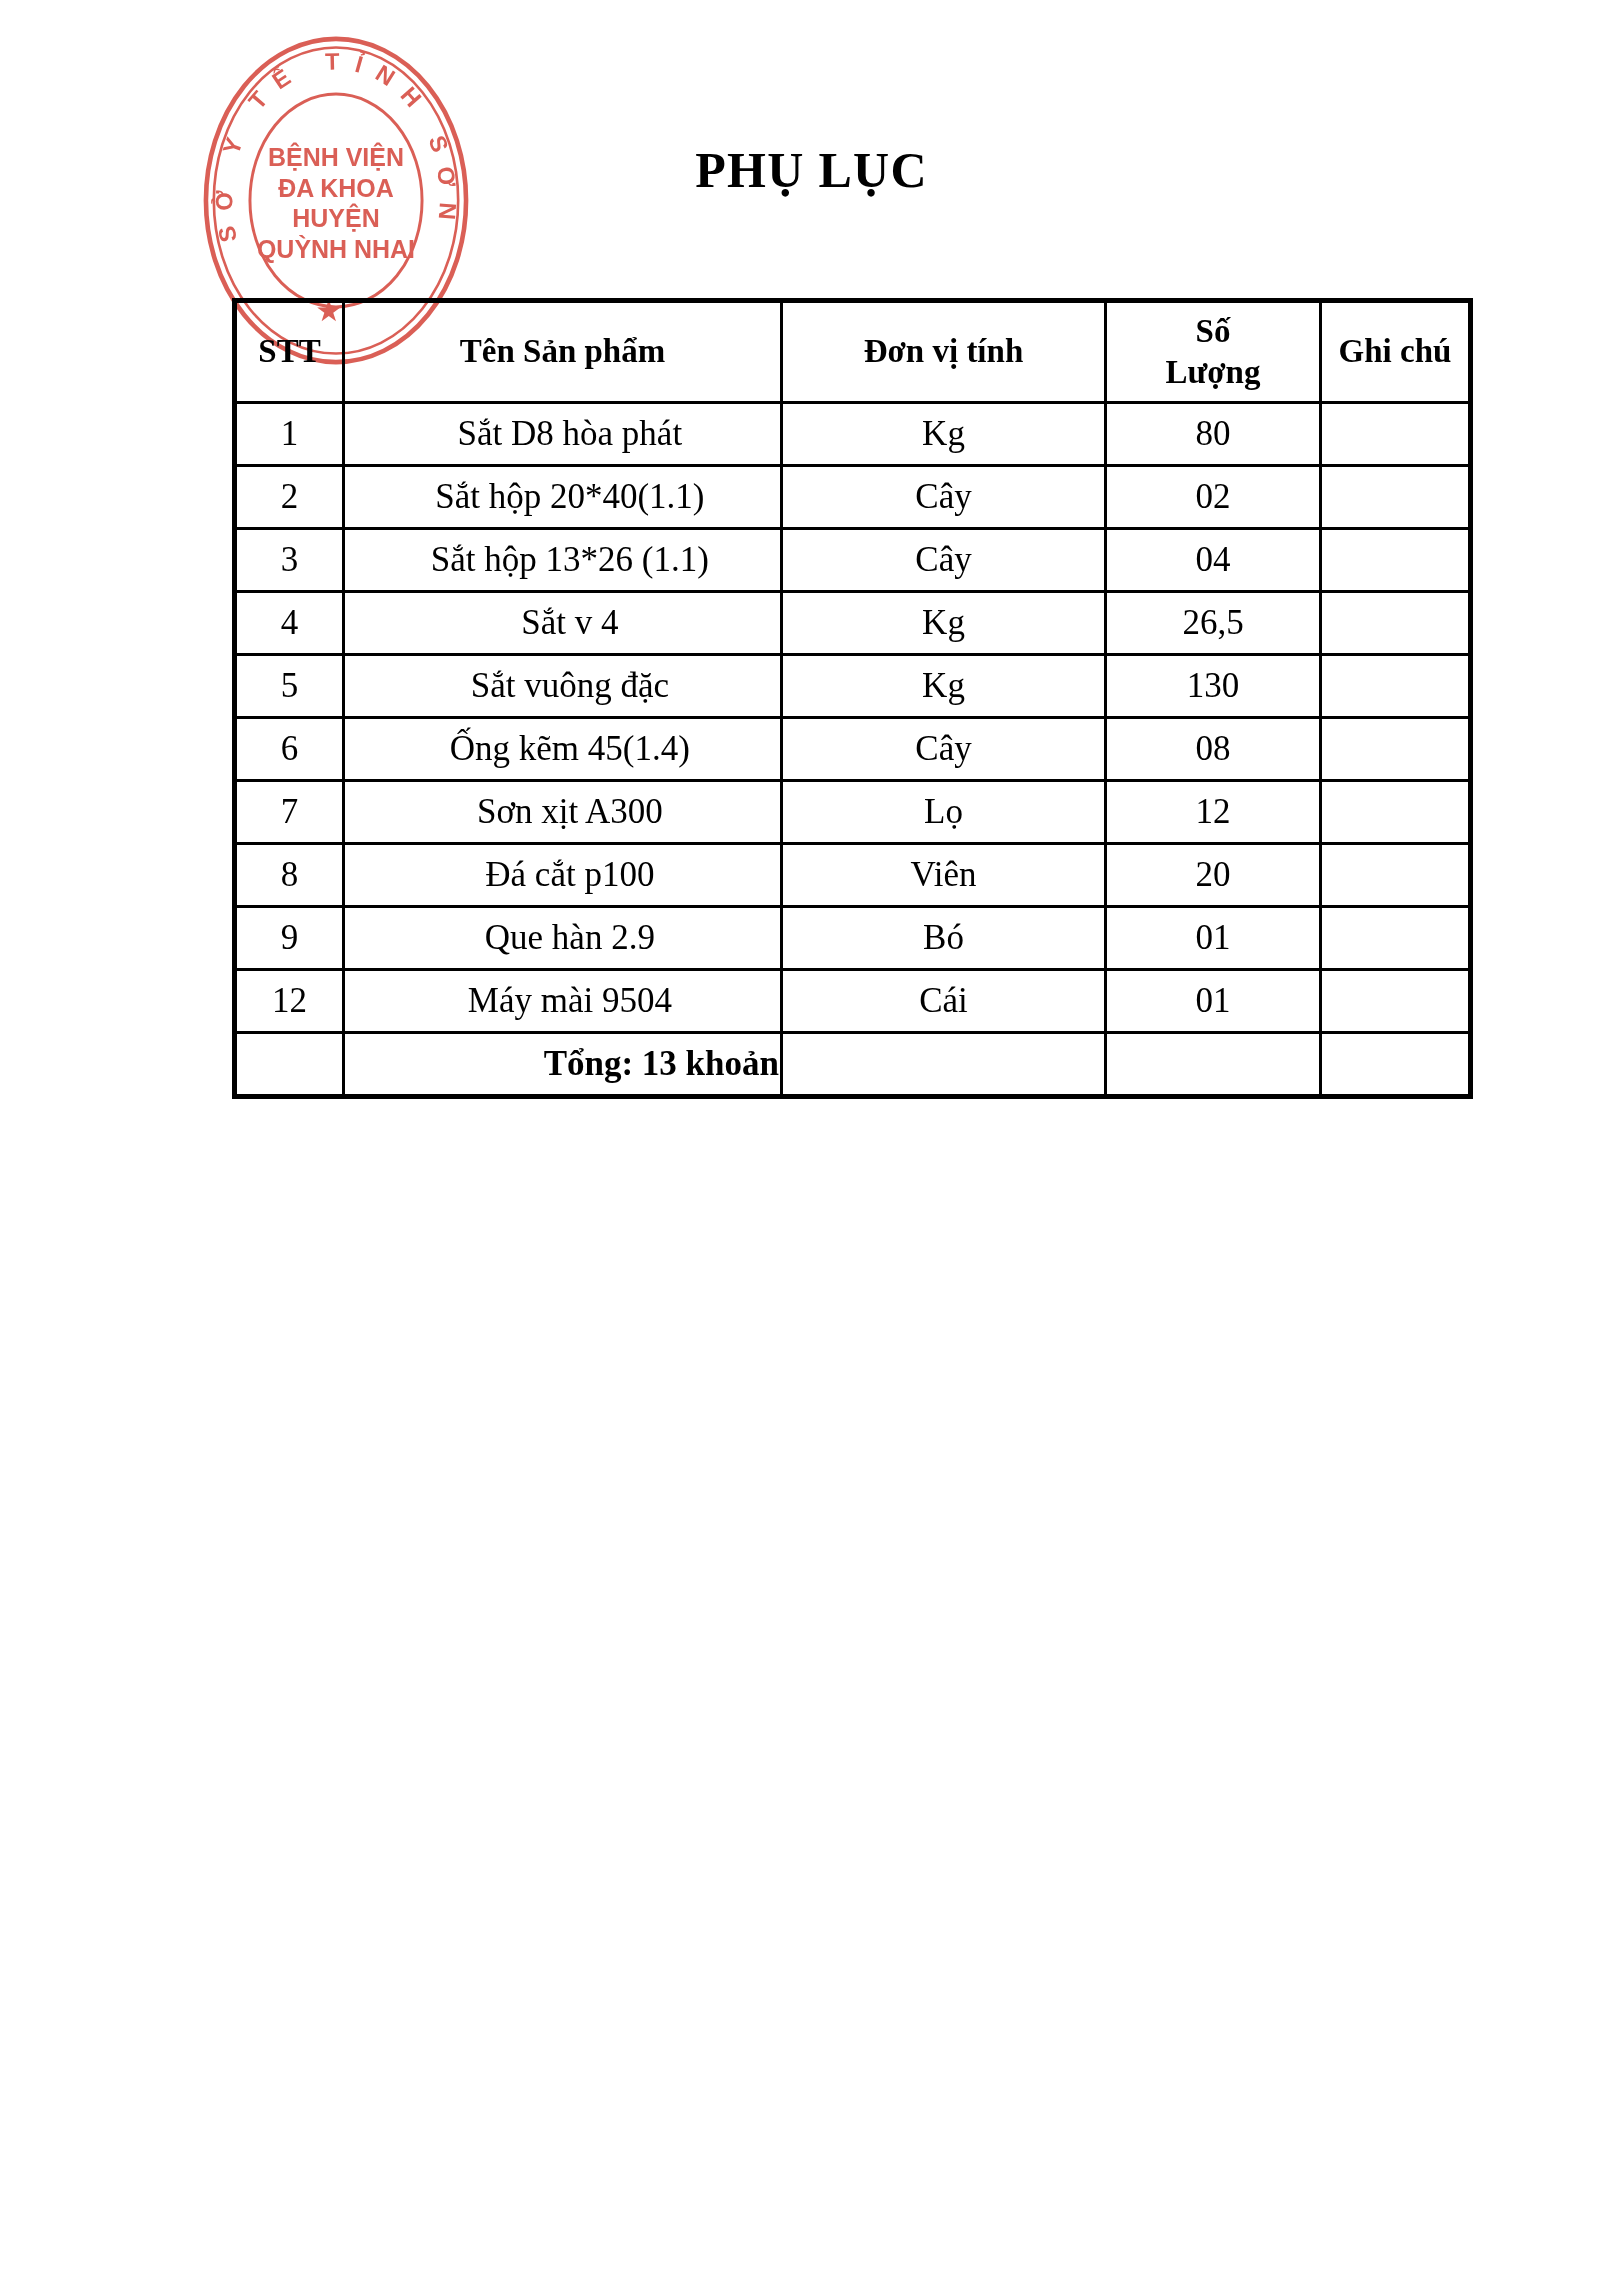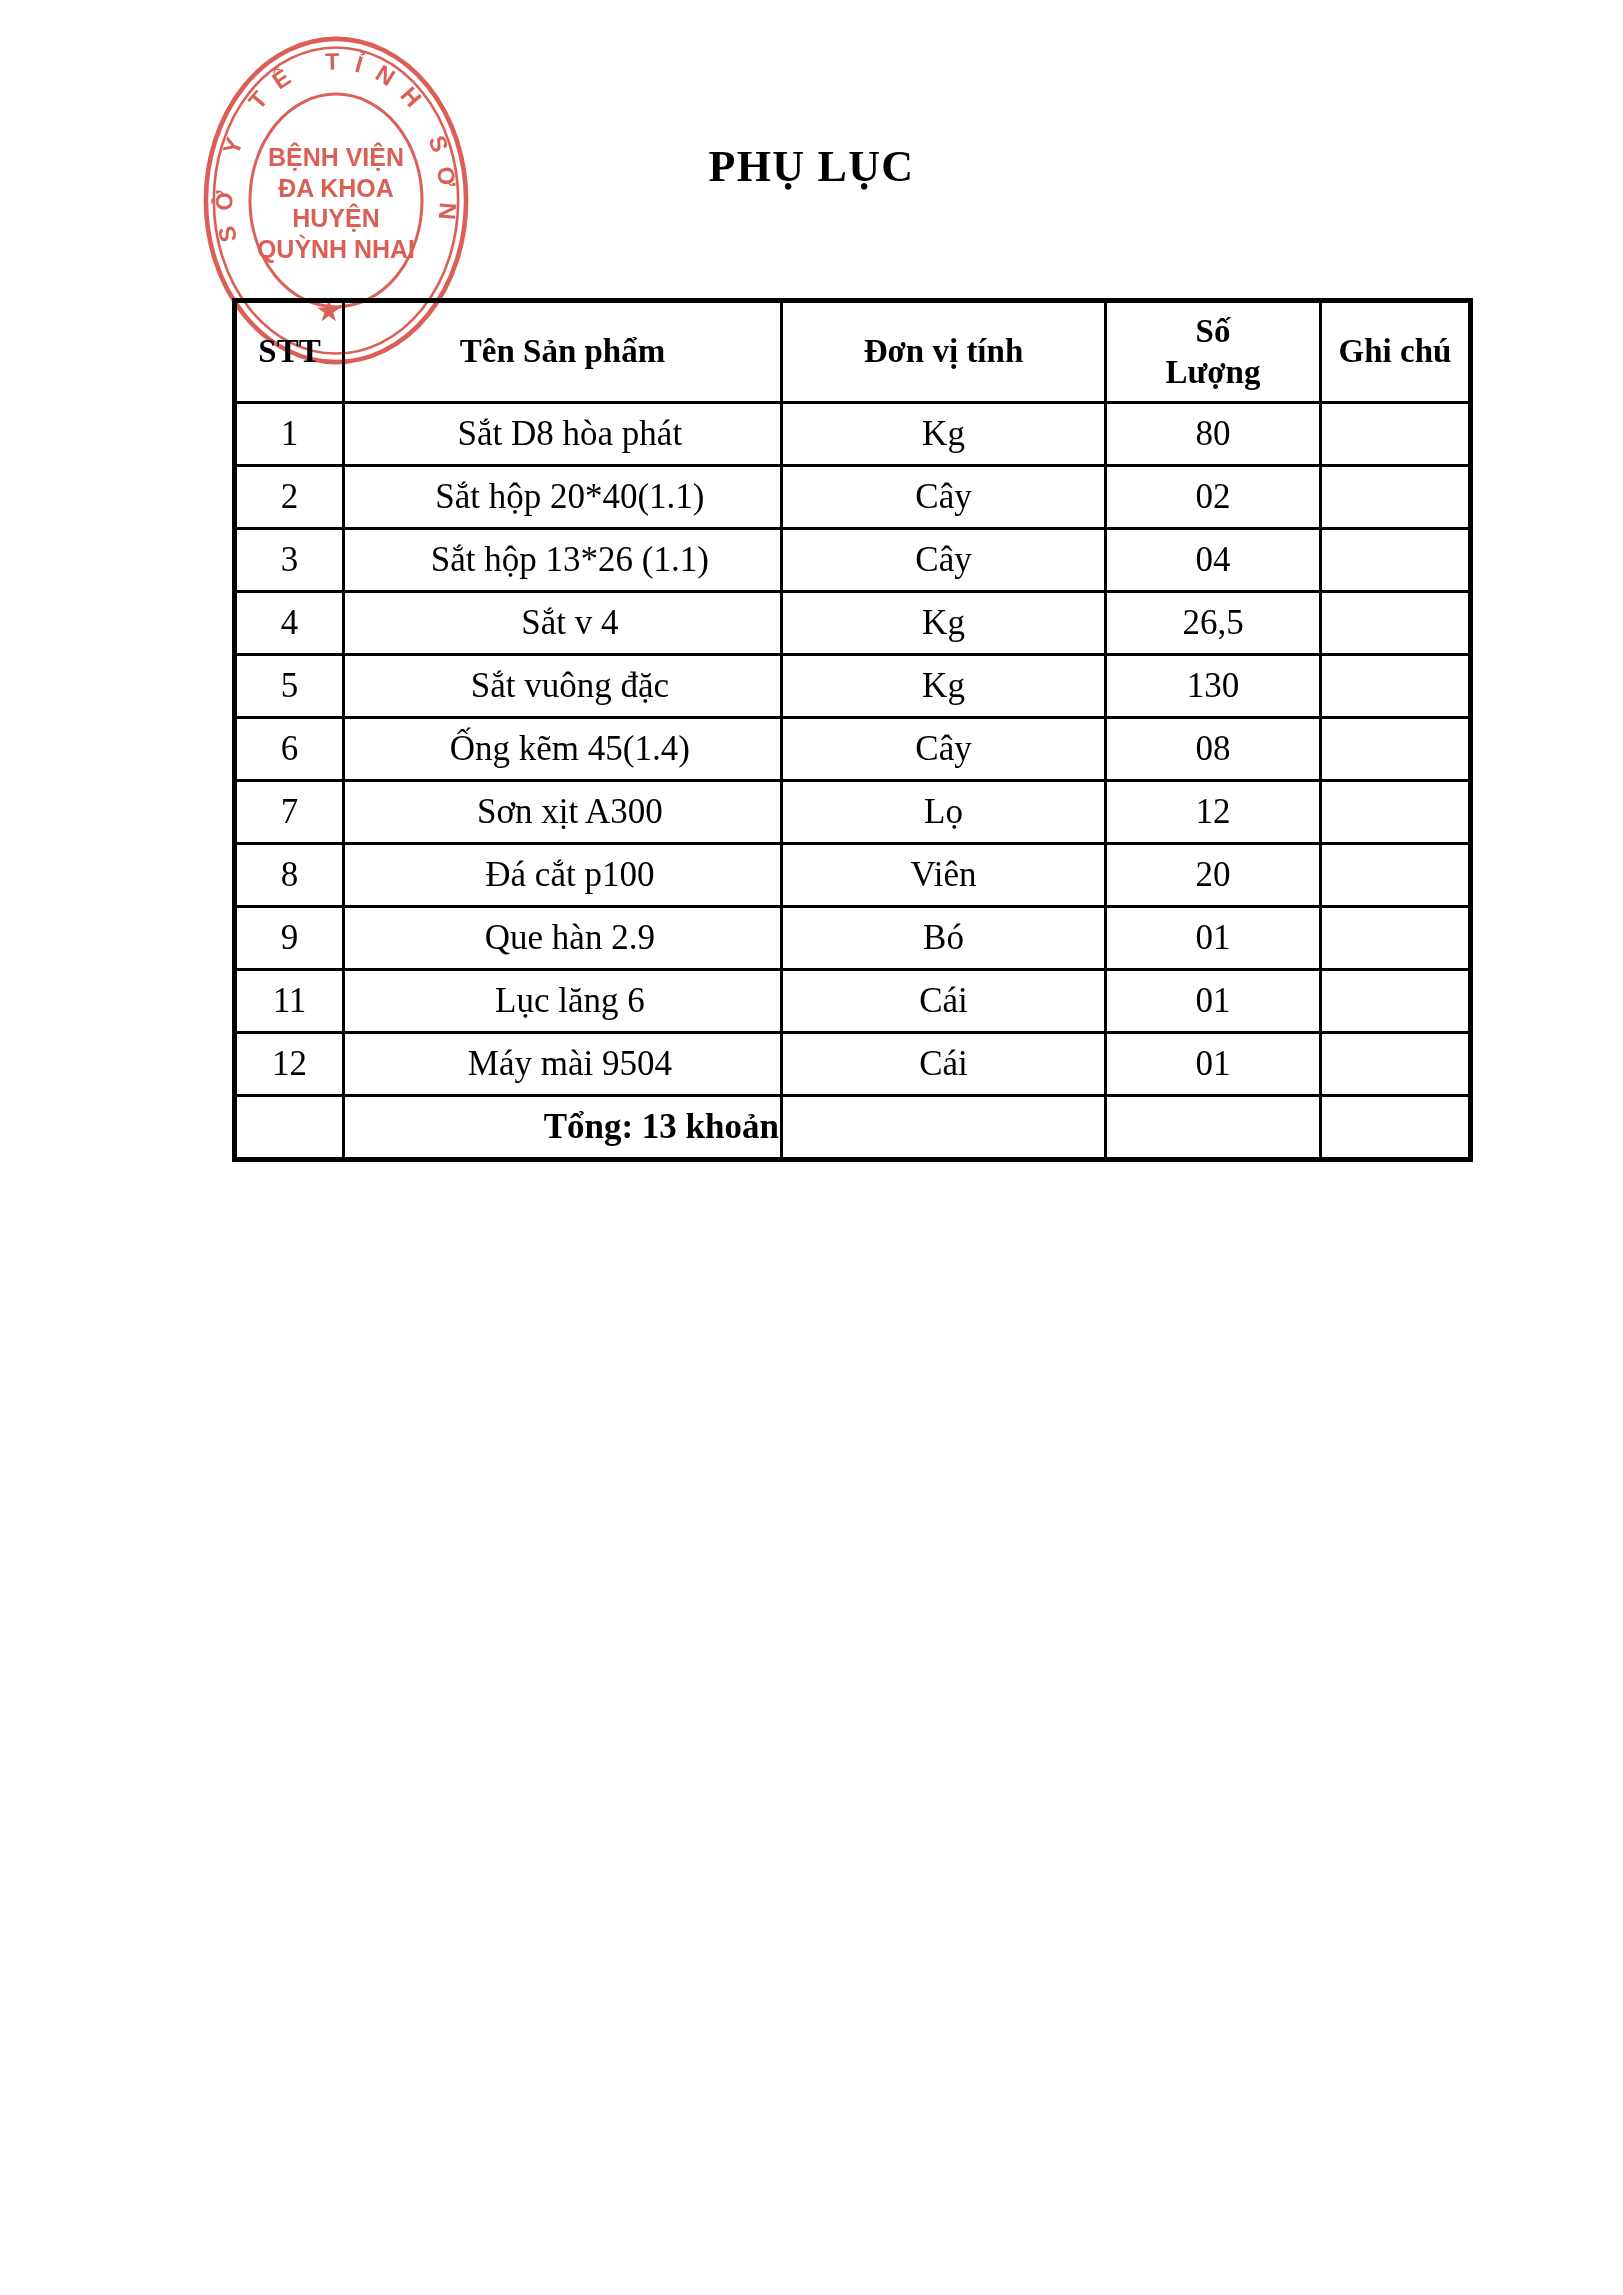--- a/index.html
+++ b/index.html
@@ -27,21 +27,21 @@
     font-weight:bold;
   }
   
   .title{
     position:absolute;
     top:141px;
     left:0;
     width:1623px;
     margin:0;
     text-align:center;
-    font-size:44px;
+    font-size:50px;
     font-weight:bold;
     letter-spacing:1.3px;
     z-index:2;
   }
   .subtitle{
     position:absolute;
     top:196px;
     left:0;
     width:1623px;
     margin:0;
@@ -208,27 +208,20 @@
         <td></td>
       </tr>
       <tr>
         <td>9</td>
         <td class="name">Que hàn 2.9</td>
         <td>Bó</td>
         <td>01</td>
         <td></td>
       </tr>
       <tr>
-        <td>11</td>
-        <td class="name">Lục lăng 6</td>
-        <td>Cái</td>
-        <td>01</td>
-        <td></td>
-      </tr>
-      <tr>
         <td>12</td>
         <td class="name">Máy mài 9504</td>
         <td>Cái</td>
         <td>01</td>
         <td></td>
       </tr>
       <tr class="total-row">
         <td></td>
         <td class="name">Tổng: 13 khoản</td>
         <td></td>

